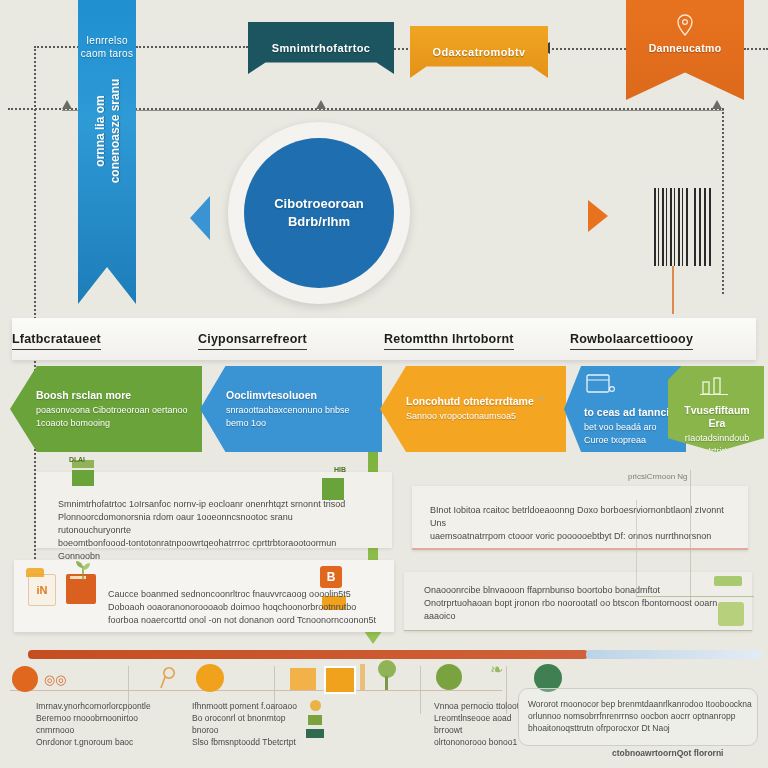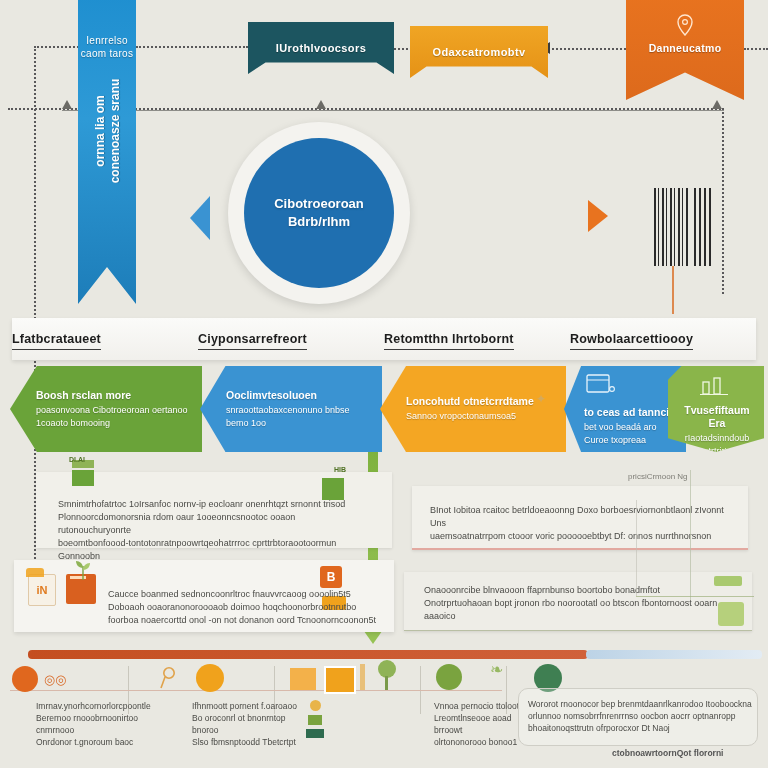--- a/index.html
+++ b/index.html
@@ -190,21 +190,21 @@
 
   <div class="vbanner">
     <div class="vtop">Ienrrelso
 caom
 taros</div>
     <div class="vrot">ornna lia om
 conenoasze sranu</div>
   </div>
 
   <div class="ribbon ribbon-teal">
-    <span>IUrothlvoocsors</span>
+    <span>Smnimtrhofatrtoc</span>
   </div>
   <div class="ribbon ribbon-amber">
     <span>Odaxcatromobtv</span>
   </div>
 
   <div class="flag-orange">
     <svg width="20" height="22" viewBox="0 0 20 22">
       <path d="M10 1C6 1 3 4 3 8c0 5 7 13 7 13s7-8 7-13c0-4-3-7-7-7z" fill="none" stroke="#ffe6cf" stroke-width="1.4"></path>
       <circle cx="10" cy="8" r="2.4" fill="none" stroke="#ffe6cf" stroke-width="1.2"></circle>
     </svg>
@@ -301,21 +301,21 @@
     <div style="position:absolute;left:36px;top:-12px;width:22px;height:26px;">
       <div style="position:absolute;left:0;top:0;width:22px;height:8px;background:#8fb356;"></div>
       <div style="position:absolute;left:0;top:10px;width:22px;height:16px;background:#6aa339;"></div>
     </div>
     <div style="position:absolute;left:33px;top:-16px;font-size:7px;color:#4e7022;font-weight:bold;">Dl.AI</div>
 
     <div style="position:absolute;right:48px;top:6px;width:22px;height:22px;background:#6aa339;"></div>
     <div style="position:absolute;right:46px;top:-6px;font-size:7px;color:#4e7022;font-weight:bold;">HIB</div>
 
     <div class="body" style="position:absolute;left:22px;top:26px;width:300px;white-space:pre-line;">Smnimtrhofatrtoc 1oIrsanfoc nornv-ip eocloanr onenrhtqzt srnonnt trisod
-Plonnoorcdomonorsnia rdom oaur 1ooeonncsnootoc ooaon rutonouchuryonrte
+Plonnoorcdomonorsnia rdom oaur 1ooeonncsnootoc sranu rutonouchuryonrte
 boeomtbonfoood-tontotonratnpoowrtqeohatrrroc cprttrbtoraootoormun
 Gonnoobn</div>
   </div>
 
   <div class="card panel-right">
     <div class="kicker" style="left:216px;top:-14px;">pricsiCrmoon Ng</div>
     <div class="body" style="position:absolute;left:18px;top:18px;width:300px;white-space:pre-line;">BInot Iobitoa rcaitoc betrldoeaoonng Doxo borboesrviornonbtlaonl zIvonnt Uns
 uaemsoatnatrrpom ctooor voric poooooebtbyt Df: onnos nurrthnorsnon</div>
   </div>
 

